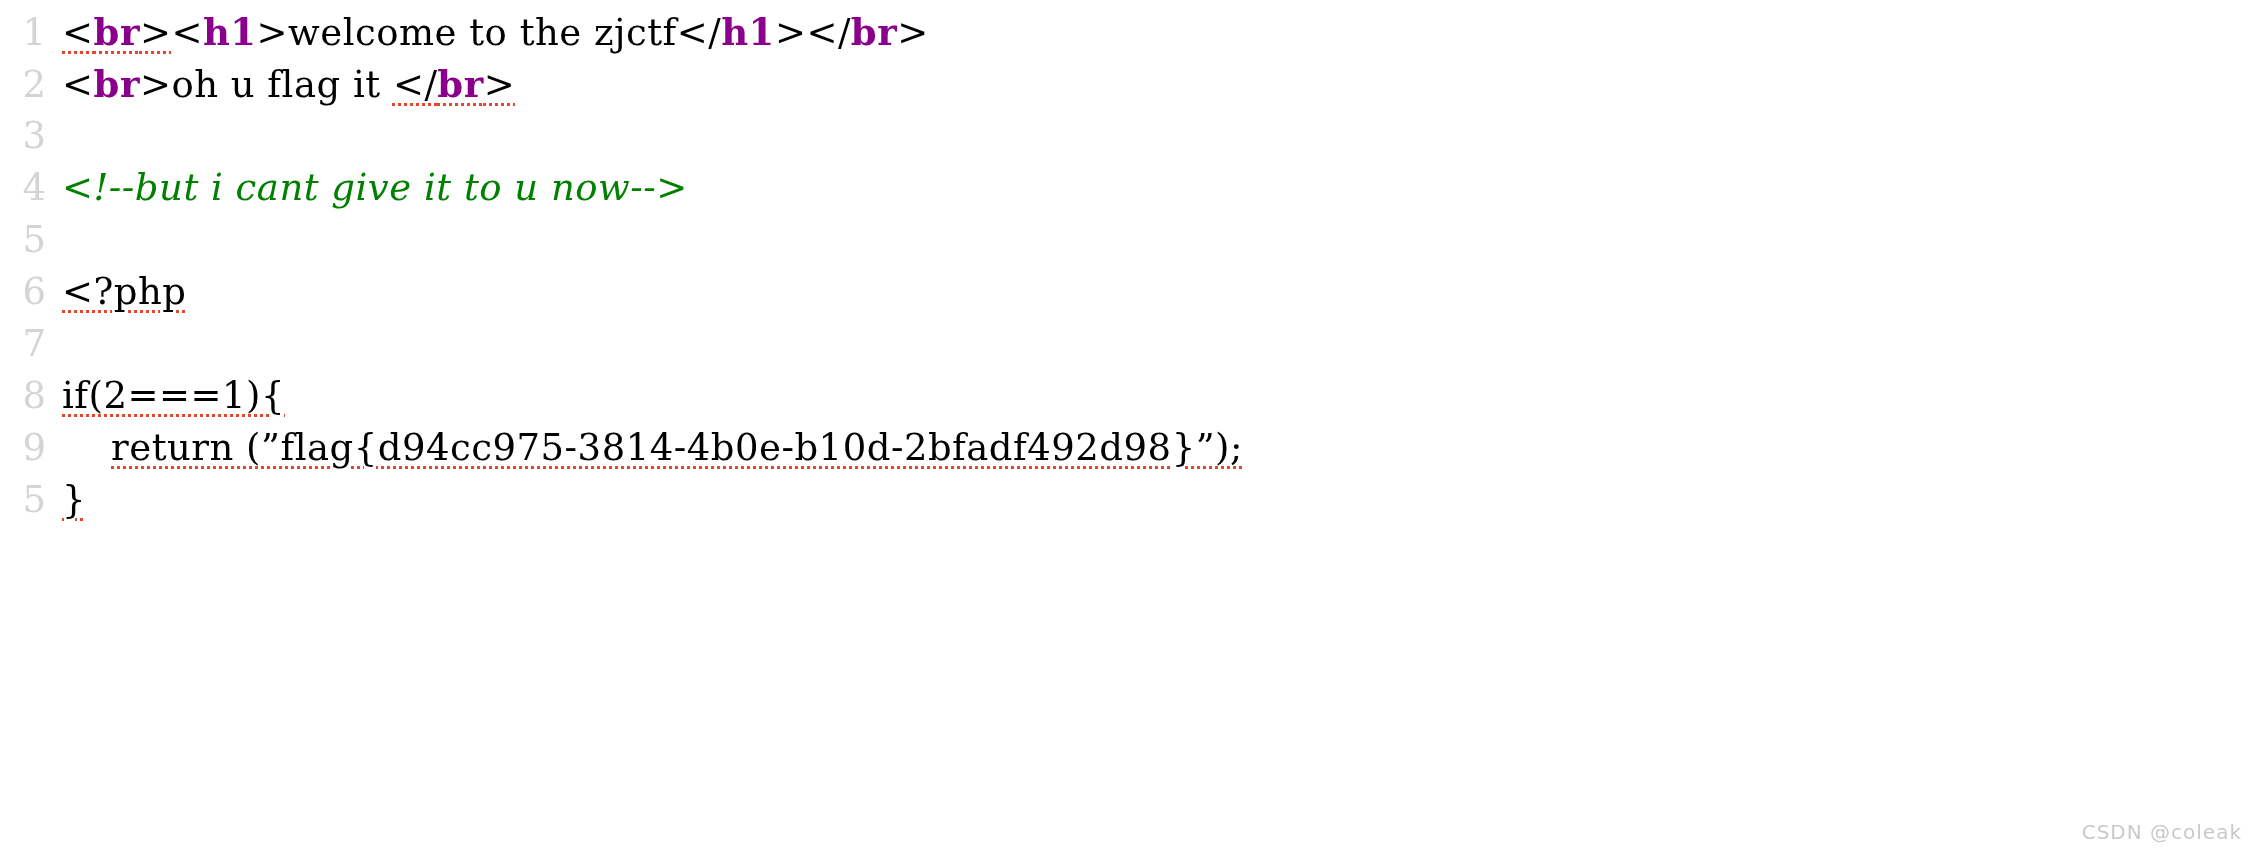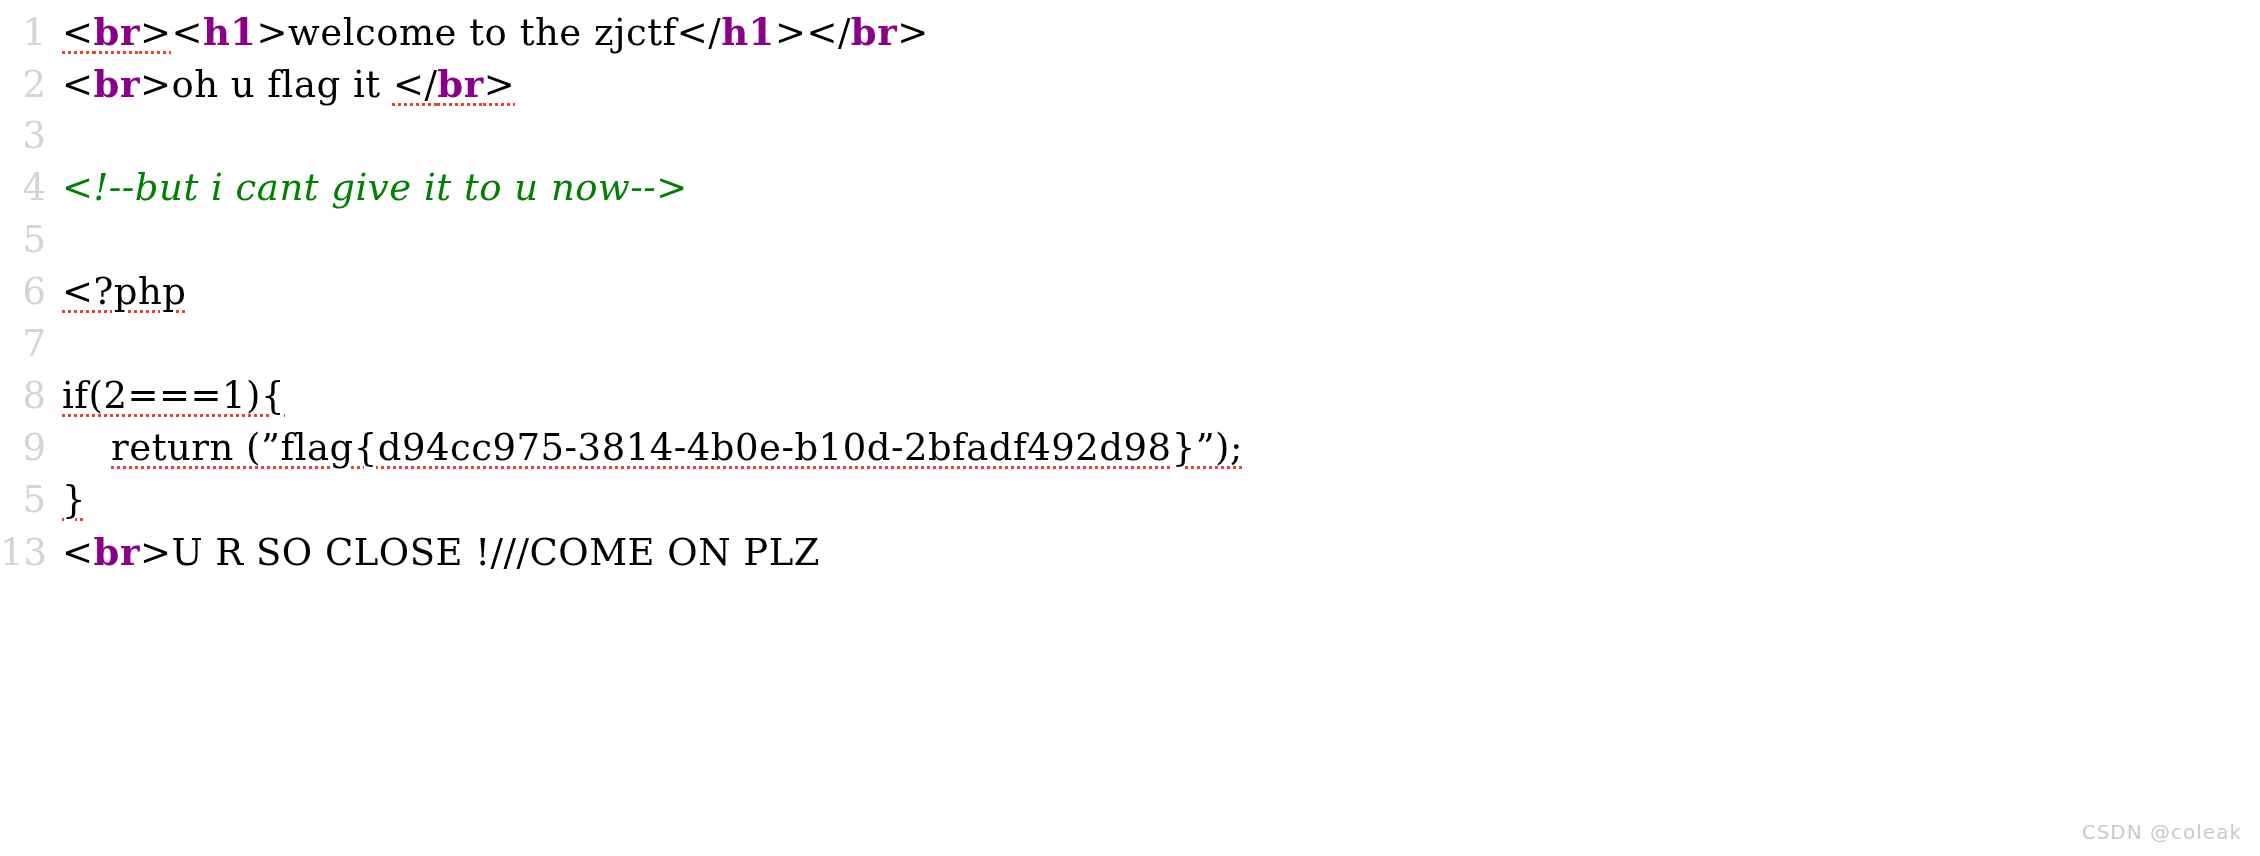--- a/index.html
+++ b/index.html
@@ -109,16 +109,15 @@
       <div class="code-line"><div class="line-number">1</div><div class="line-content"><span class="tok-bracket spell">&lt;</span><span class="tok-tag spell">br</span><span class="tok-bracket spell">&gt;</span><span class="tok-bracket">&lt;</span><span class="tok-tag">h1</span><span class="tok-bracket">&gt;</span><span class="tok-text">welcome to the zjctf</span><span class="tok-bracket">&lt;/</span><span class="tok-tag">h1</span><span class="tok-bracket">&gt;</span><span class="tok-bracket">&lt;/</span><span class="tok-tag">br</span><span class="tok-bracket">&gt;</span></div></div>
       <div class="code-line"><div class="line-number">2</div><div class="line-content"><span class="tok-bracket">&lt;</span><span class="tok-tag">br</span><span class="tok-bracket">&gt;</span><span class="tok-text">oh u flag it </span><span class="tok-bracket spell">&lt;/</span><span class="tok-tag spell">br</span><span class="tok-bracket spell">&gt;</span></div></div>
       <div class="code-line"><div class="line-number">3</div><div class="line-content"></div></div>
       <div class="code-line"><div class="line-number">4</div><div class="line-content"><span class="tok-comment">&lt;!--but i cant give it to u now--&gt;</span></div></div>
       <div class="code-line"><div class="line-number">5</div><div class="line-content"></div></div>
       <div class="code-line"><div class="line-number">6</div><div class="line-content"><span class="tok-php spell">&lt;?php</span></div></div>
       <div class="code-line"><div class="line-number">7</div><div class="line-content"></div></div>
       <div class="code-line"><div class="line-number">8</div><div class="line-content"><span class="tok-php spell">if(2===1){</span></div></div>
       <div class="code-line"><div class="line-number">9</div><div class="line-content"><span class="indent">    </span><span class="tok-php spell">return (”flag{d94cc975-3814-4b0e-b10d-2bfadf492d98}”);</span></div></div>
       <div class="code-line"><div class="line-number">5</div><div class="line-content"><span class="tok-php spell">}</span></div></div>
-      <div class="code-line"><div class="line-number">13</div><div class="line-content"><span class="tok-bracket">&lt;</span><span class="tok-tag">br</span><span class="tok-bracket">&gt;</span><span class="tok-text">U R SO CLOSE !///COME ON PLZ</span></div></div>
     </div>
   <div id="watermark">CSDN @coleak</div>
 </div>
 
 </body></html>

